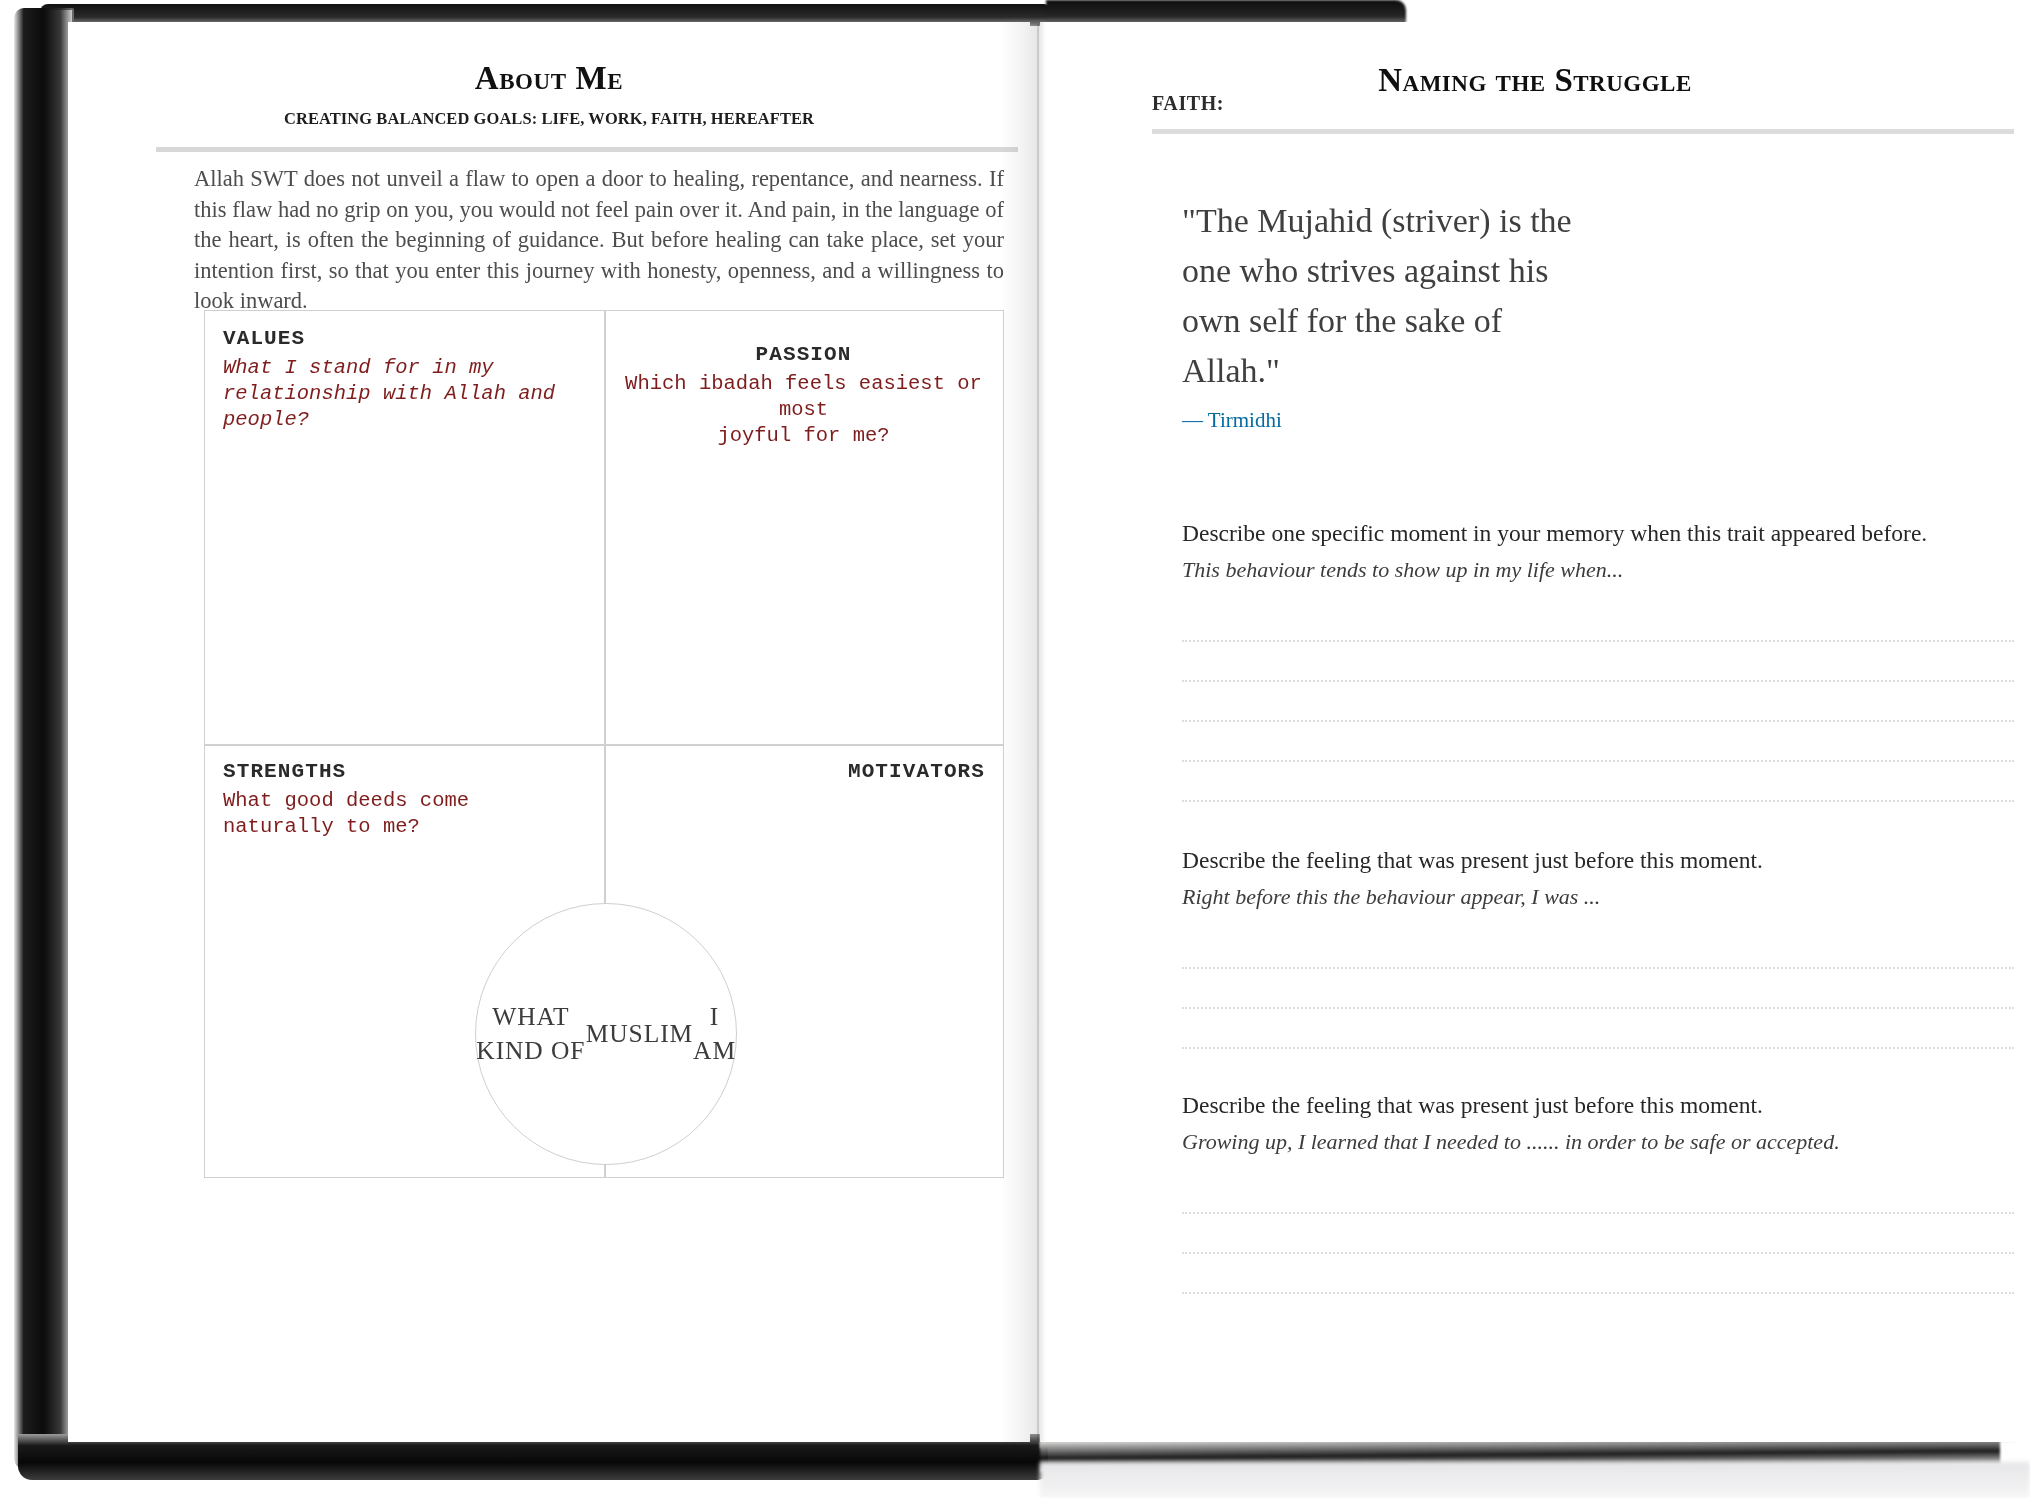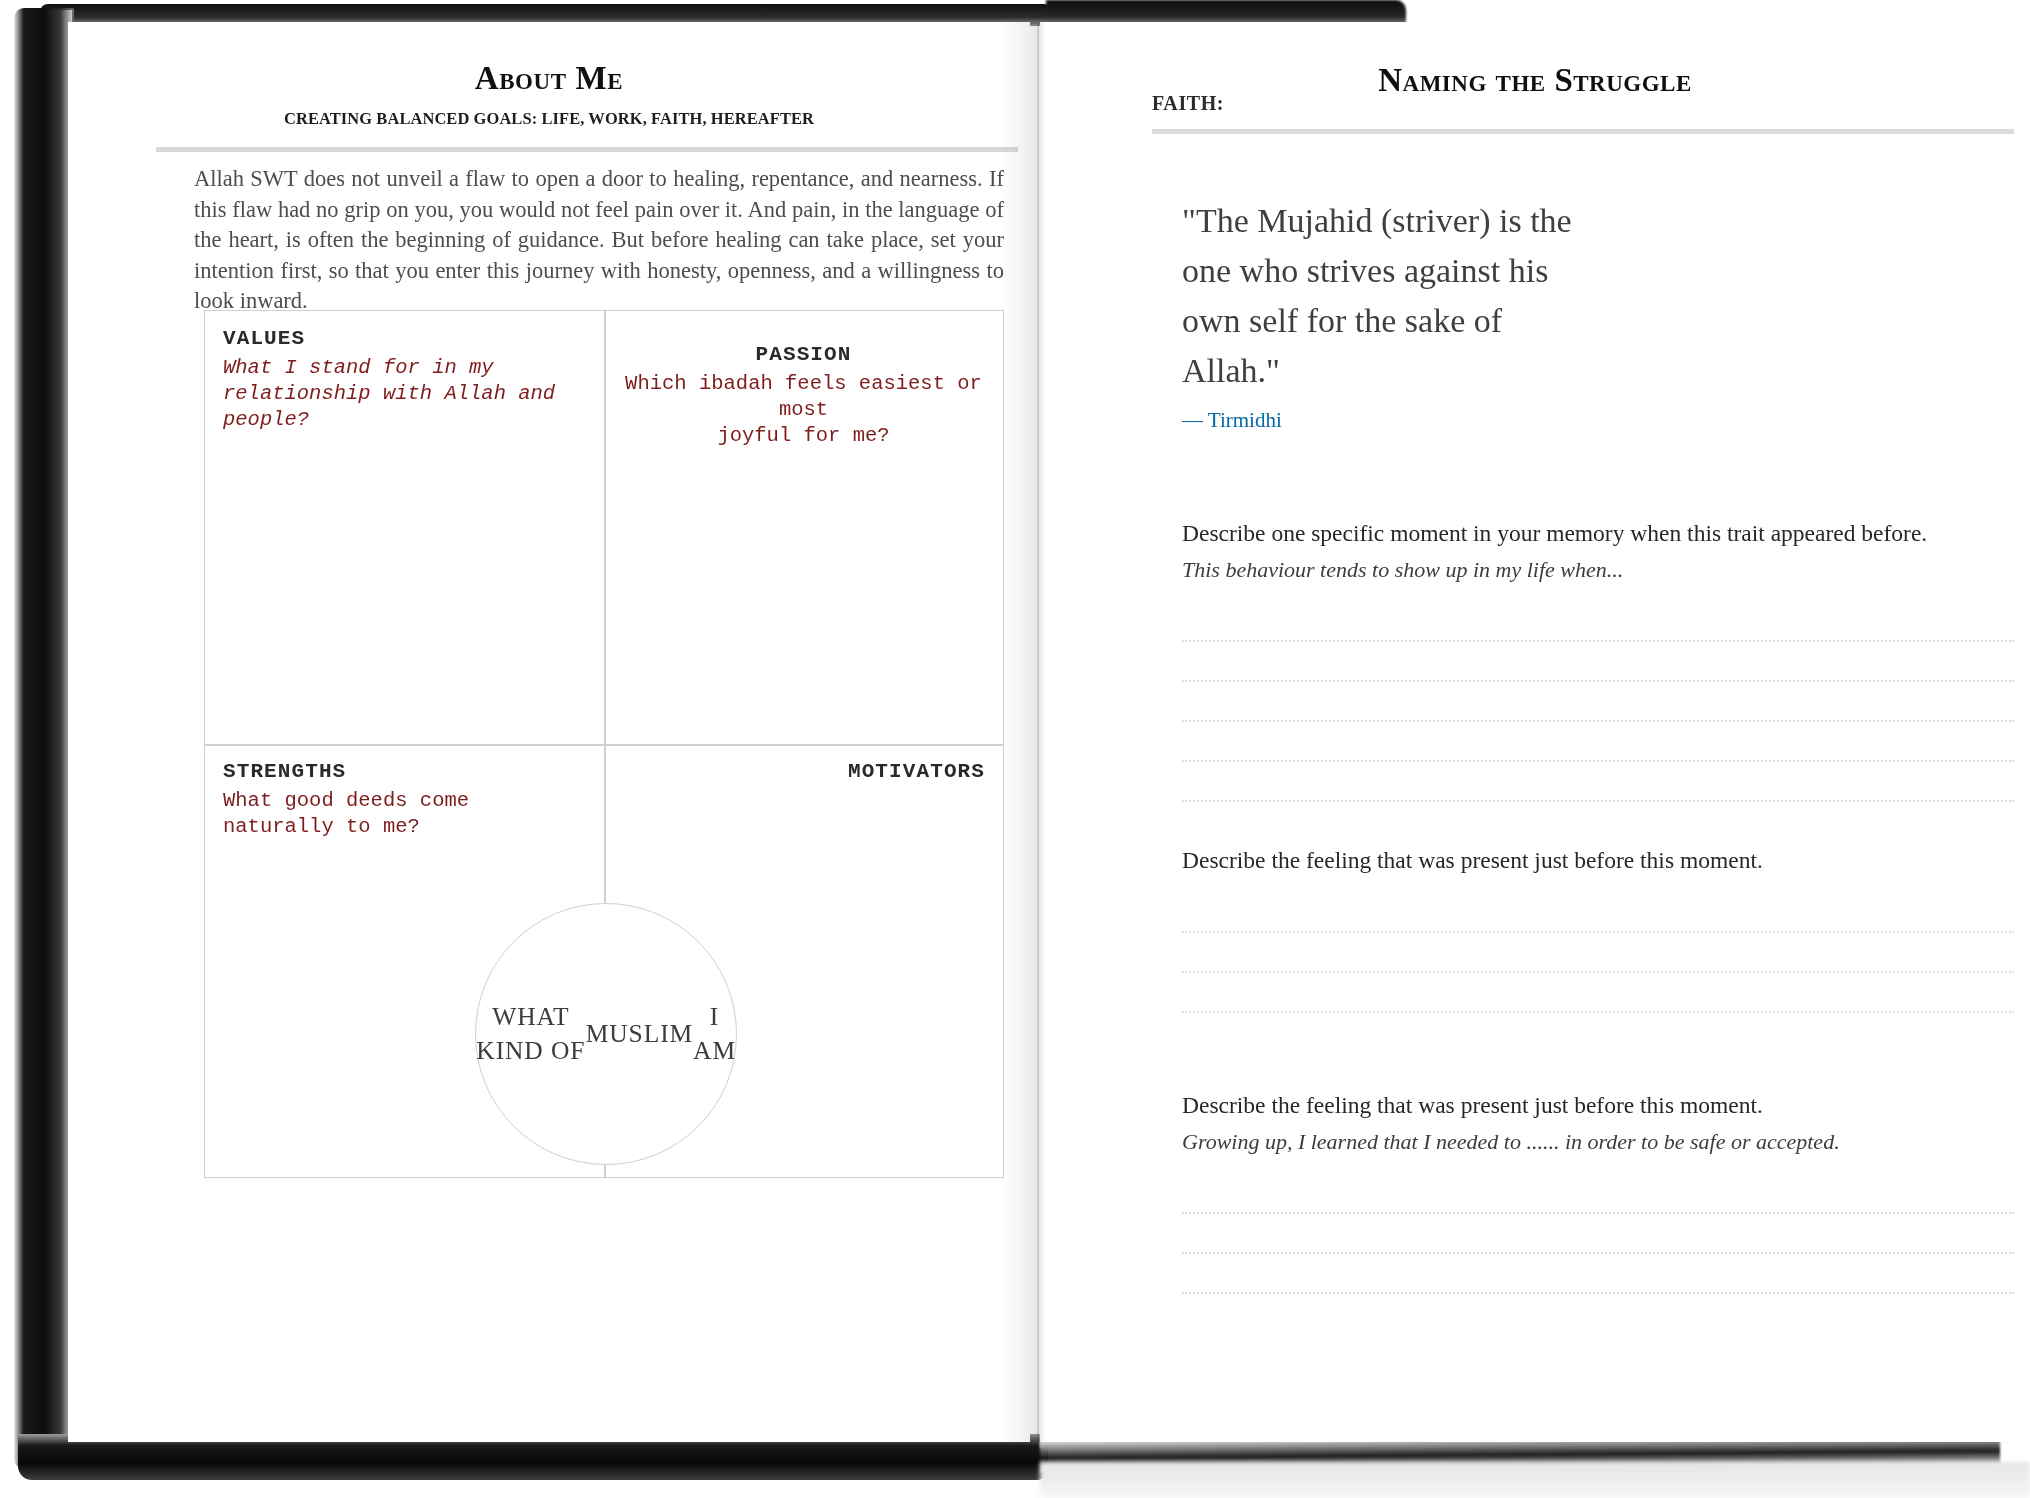--- a/index.html
+++ b/index.html
@@ -417,20 +417,21 @@
       <div class="wline"></div>
       <div class="wline"></div>
       <div class="wline"></div>
       <div class="wline"></div>
       <div class="wline"></div>
     </div>
   </div>
 
   <div class="section" style="left:1182px; top:845px;">
     <div class="sec-q">Describe the feeling that was present just before this moment.</div>
+    <div class="sec-prompt">Right before this the behaviour appear, I was ...</div>
     <div class="write-lines">
       <div class="wline"></div>
       <div class="wline"></div>
       <div class="wline"></div>
     </div>
   </div>
 
   <div class="section" style="left:1182px; top:1090px;">
     <div class="sec-q">Describe the feeling that was present just before this moment.</div>
     <div class="sec-prompt">Growing up, I learned that I needed to ...... in order to be safe or accepted.</div>

